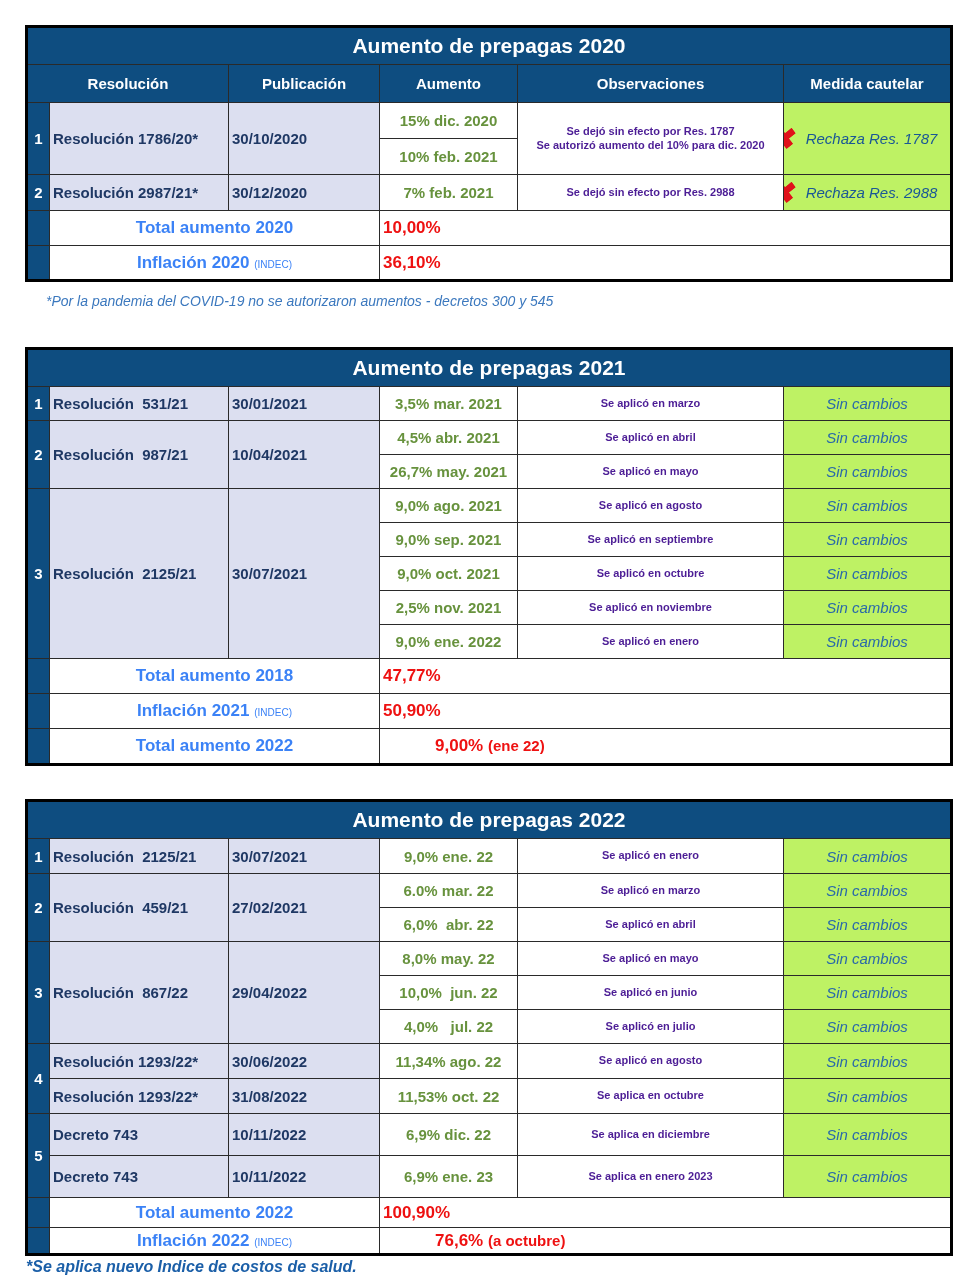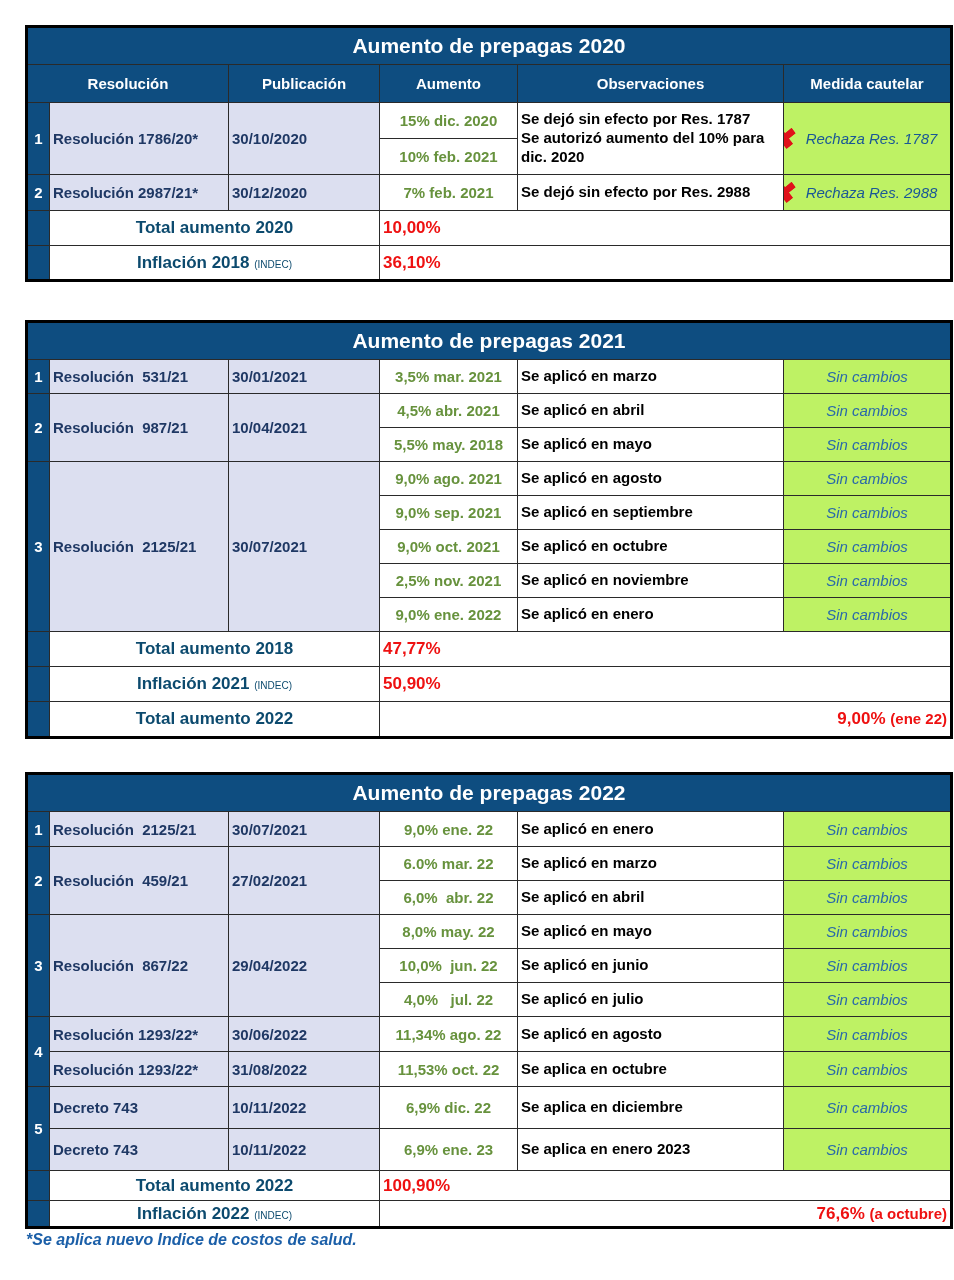--- a/index.html
+++ b/index.html
@@ -5,27 +5,27 @@
   html,body{margin:0;padding:0;background:#ffffff;}
   body{width:954px;font-family:"Liberation Sans", sans-serif;}
   .page{padding-top:25px;width:820px;}
   table.tbl{border-collapse:collapse;table-layout:fixed;width:925px;margin-left:25px;border:3px solid #000;}
   table.tbl td{border:1px solid #2a2a2a;padding:1px 3px;overflow:hidden;}
   td.title{background:#0e4d80;color:#ffffff;font-weight:bold;font-size:21px;text-align:center;height:34px;border-bottom:2px solid #000;}
   td.colhead{background:#0e4d80;color:#ffffff;font-weight:bold;font-size:15px;text-align:center;height:35px;}
   td.num{background:#0e4d80;color:#ffffff;font-weight:bold;font-size:15px;text-align:center;}
   td.res,td.pub{background:#dcdff0;color:#1f3864;font-weight:bold;font-size:15px;white-space:pre-wrap;}
   td.aum{background:#ffffff;color:#67923d;font-weight:bold;font-size:15px;text-align:center;white-space:pre-wrap;}
-  td.obs{background:#ffffff;color:#000000;font-weight:bold;font-size:15px;text-align:left;line-height:1.25;}
+  td.obs{background:#ffffff;color:#4c1d95;font-weight:bold;font-size:11px;text-align:center;line-height:1.25;}
   td.med{background:#bef264;color:#2a69a9;font-style:italic;font-size:15px;text-align:center;}
   td.med.reject{color:#1a5796;position:relative;padding-left:12px;}
   .xmark{position:absolute;left:-15px;top:50%;transform:translateY(-50%);color:#e0111a;font-size:29px;font-weight:bold;line-height:1;text-shadow:0 0 0 #e0111a;}
-  td.tlabel{color:#0c4a6e;font-weight:bold;font-size:17px;text-align:center;background:#fff;}
+  td.tlabel{color:#3b82f6;font-weight:bold;font-size:17px;text-align:center;background:#fff;}
   td.tvalue{color:#ee1111;font-weight:bold;font-size:17px;text-align:left;background:#fff;}
-  td.tvalue.left{text-align:right;padding-left:55px;}
+  td.tvalue.left{text-align:left;padding-left:55px;}
   .labnote{font-weight:normal;font-size:10px;}
   .valnote{font-size:15px;}
   td.blank{background:#fff;}
   .nr{border-right-style:hidden !important;}
   .nl{border-left-style:hidden !important;}
   .footnote1{color:#3b78be;font-style:italic;font-size:14px;margin:11px 0 0 46px;}
   .footnote2{color:#1b5fa8;font-style:italic;font-weight:bold;font-size:16px;margin:2px 0 0 26px;}
   .gap1{height:38px;}
   .gap2{height:33px;}
   tr.h34{height:34px;} tr.h35{height:35px;} tr.h36{height:36px;} tr.h37{height:37px;} tr.h42{height:42px;} tr.h30{height:30px;} tr.h27{height:27px;}
@@ -85,28 +85,29 @@
     </tr>
     <tr class="h35">
       <td class="num"></td>
       <td class="tlabel" colspan="2">Total aumento 2020</td>
       <td class="tvalue nr">10,00%</td>
       <td class="blank nl" colspan="2"></td>
     </tr>
     <tr class="h35">
       <td class="num"></td>
       <td class="tlabel" colspan="2">
-        <span>Inflación 2018</span>
+        <span>Inflación 2020</span>
         <span class="labnote">(INDEC)</span>
       </td>
       <td class="tvalue nr">36,10%</td>
       <td class="blank nl" colspan="2"></td>
     </tr>
   </tbody>
     </table>
+  <div class="footnote1">*Por la pandemia del COVID-19 no se autorizaron aumentos - decretos 300 y 545</div>
 
   <div class="gap1"></div>
 
   <table class="tbl">
     <colgroup>
         <col style="width:23px">
         <col style="width:179px">
         <col style="width:151px">
         <col style="width:138px">
         <col style="width:266px">
@@ -126,21 +127,21 @@
     </tr>
     <tr class="h34">
       <td class="num" rowspan="2">2</td>
       <td class="res" rowspan="2">Resolución  987/21</td>
       <td class="pub" rowspan="2">10/04/2021</td>
       <td class="aum">4,5% abr. 2021</td>
       <td class="obs">Se aplicó en abril</td>
       <td class="med">Sin cambios</td>
     </tr>
     <tr class="h34">
-      <td class="aum">5,5% may. 2018</td>
+      <td class="aum">26,7% may. 2021</td>
       <td class="obs">Se aplicó en mayo</td>
       <td class="med">Sin cambios</td>
     </tr>
     <tr class="h34">
       <td class="num" rowspan="5">3</td>
       <td class="res" rowspan="5">Resolución  2125/21</td>
       <td class="pub" rowspan="5">30/07/2021</td>
       <td class="aum">9,0% ago. 2021</td>
       <td class="obs">Se aplicó en agosto</td>
       <td class="med">Sin cambios</td>

